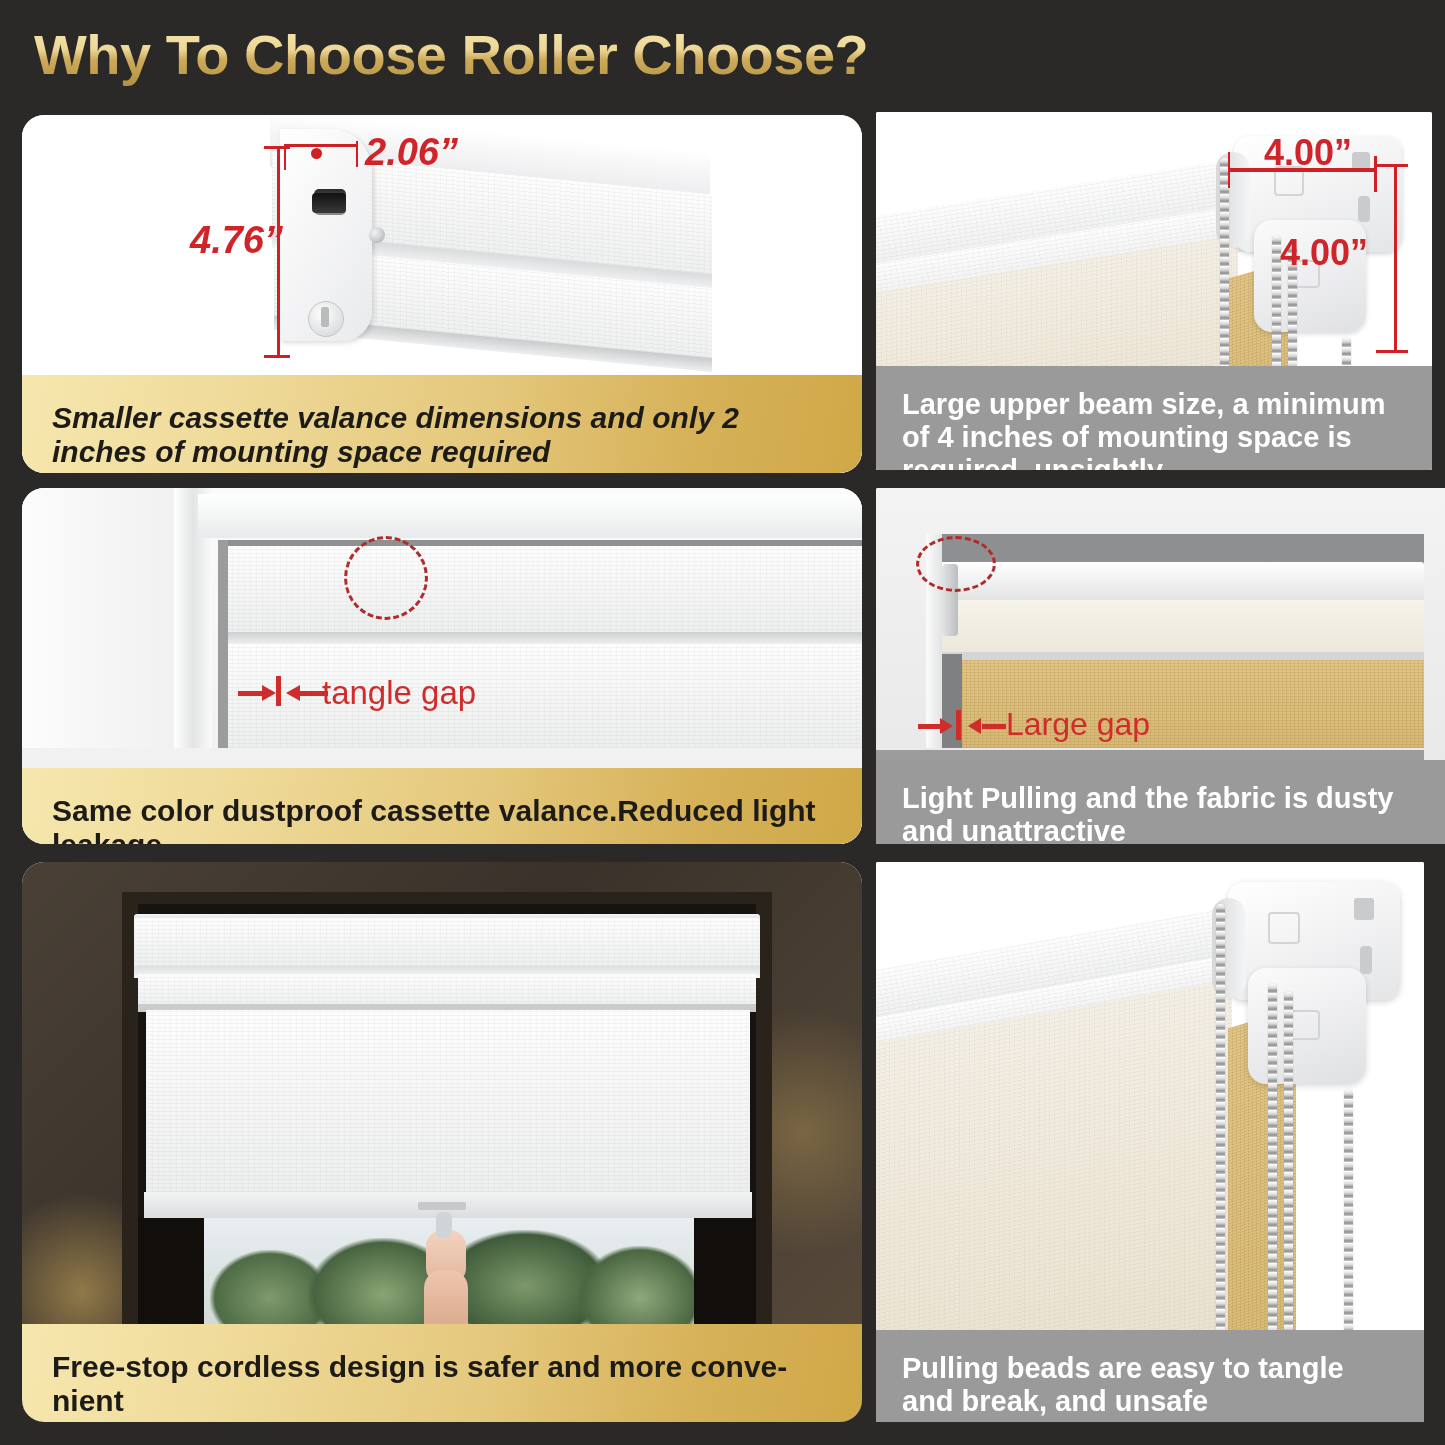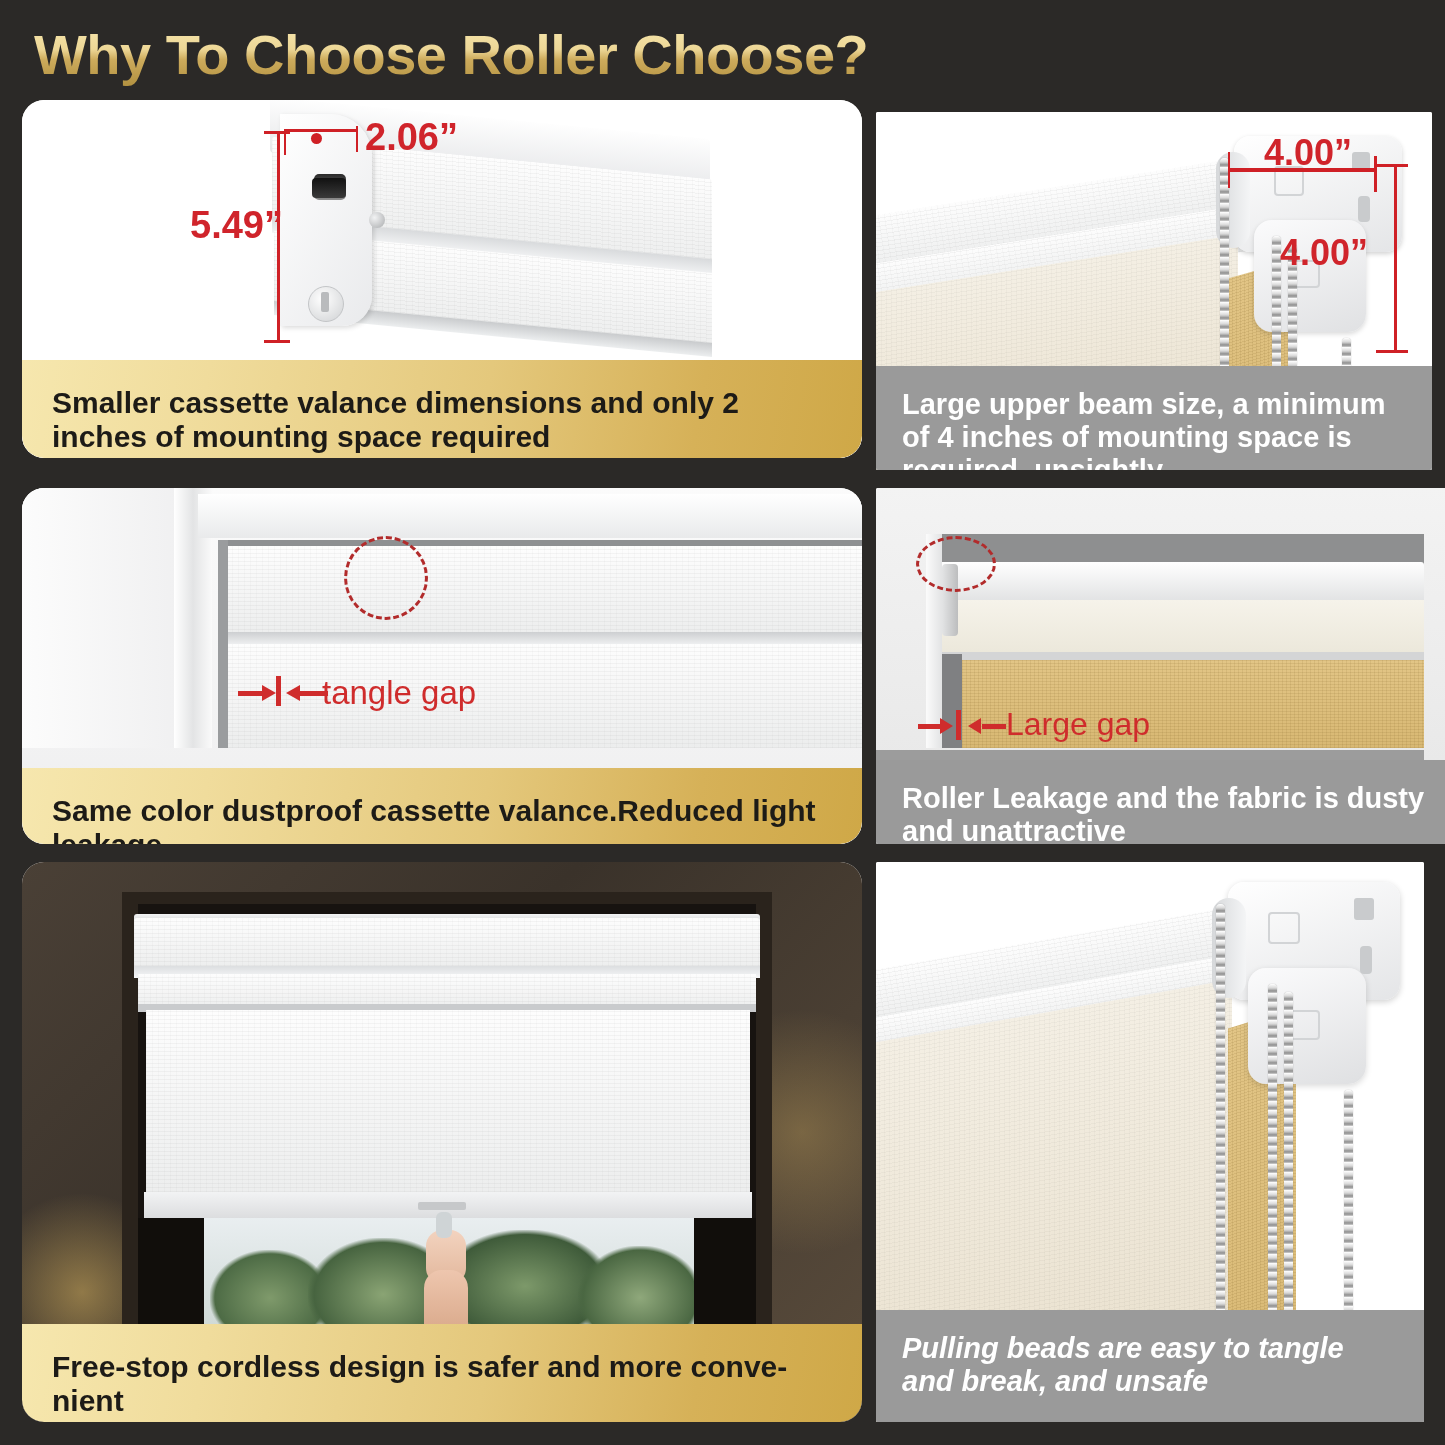--- a/index.html
+++ b/index.html
@@ -91,21 +91,21 @@
     box-shadow:0 0 1px rgba(0,0,0,.4);
   }
 </style>
 </head>
 <body>
 
 <div class="page">
 
   <div class="title">Why To Choose Roller Choose?</div>
 
-  <div class="panel left" style="left:22px;top:100px;width:840px;height:358px;">
+  <div class="panel left" style="left:22px;top:115px;width:840px;height:358px;font-style:italic;">
     <div class="media" style="background:#ffffff;">
 
       <div style="position:absolute;left:248px;top:18px;width:440px;height:56px;transform:skewY(5.5deg);
                   background:linear-gradient(180deg,#fefefe,#e6e7e9);border-radius:4px;"></div>
       <div class="fabricWhite" style="position:absolute;left:250px;top:58px;width:440px;height:92px;transform:skewY(5.5deg);border-radius:3px;"></div>
       <div style="position:absolute;left:250px;top:138px;width:440px;height:16px;transform:skewY(5.5deg);
                   background:linear-gradient(180deg,#d8dadc,#f2f3f4);"></div>
       <div class="fabricWhite" style="position:absolute;left:252px;top:152px;width:438px;height:78px;transform:skewY(5.5deg);"></div>
       <div style="position:absolute;left:252px;top:222px;width:438px;height:14px;transform:skewY(5.5deg);
                   background:linear-gradient(180deg,#c9cbcd,#eceeef);"></div>
@@ -127,21 +127,21 @@
       <div style="position:absolute;left:289px;top:33px;width:11px;height:11px;border-radius:50%;background:#cf2026;"></div>
 
       <div class="dimLine" style="left:262px;top:31px;width:2px;height:24px;"></div>
       <div class="dimLine" style="left:334px;top:26px;width:2px;height:26px;"></div>
       <div class="dimLine" style="left:262px;top:29px;width:74px;height:3px;"></div>
       <div class="dimText" style="left:343px;top:16px;font-size:38px;">2.06”</div>
 
       <div class="dimLine" style="left:255px;top:31px;width:3px;height:212px;"></div>
       <div class="dimLine" style="left:242px;top:31px;width:26px;height:3px;"></div>
       <div class="dimLine" style="left:242px;top:240px;width:26px;height:3px;"></div>
-      <div class="dimText" style="left:168px;top:104px;font-size:38px;">5.49”</div>
+      <div class="dimText" style="left:168px;top:104px;font-size:38px;">4.76”</div>
     </div>
 
     <div class="cap gold" style="height:98px;">
       <p>Smaller cassette valance dimensions and only 2 inches of mounting space required</p>
     </div>
   </div>
 
   <div class="panel right" style="left:876px;top:112px;width:548px;height:358px;padding-left:8px;">
     <div class="media" style="background:#ffffff;">
 
@@ -246,21 +246,21 @@
       <div style="position:absolute;left:42px;top:236px;width:24px;height:5px;background:#cf2c2c;"></div>
       <div style="position:absolute;left:64px;top:230px;width:0;height:0;border-left:13px solid #cf2c2c;border-top:8px solid transparent;border-bottom:8px solid transparent;"></div>
       <div style="position:absolute;left:106px;top:236px;width:24px;height:5px;background:#cf2c2c;"></div>
       <div style="position:absolute;left:92px;top:230px;width:0;height:0;border-right:13px solid #cf2c2c;border-top:8px solid transparent;border-bottom:8px solid transparent;"></div>
       <div style="position:absolute;left:80px;top:222px;width:5px;height:30px;background:#cf2c2c;"></div>
       <div class="gapLabel" style="left:130px;top:218px;font-size:32px;">Large gap</div>
       <div style="position:absolute;left:0;top:262px;width:548px;height:12px;background:#9c9c9c;"></div>
     </div>
 
     <div class="cap gray" style="height:84px;">
-      <p>Roller Leakage and the fabric is dusty and unattractive</p>
+      <p>Light Pulling and the fabric is dusty and unattractive</p>
     </div>
   </div>
 
   <div class="panel left" style="left:22px;top:862px;width:840px;height:560px;">
     <div class="media" style="background:linear-gradient(135deg,#4a4036 0%,#3a322a 40%,#5a4c3c 100%);">
 
       <div style="position:absolute;left:-40px;top:330px;width:200px;height:200px;
                   background:radial-gradient(circle,rgba(214,178,96,.55),rgba(0,0,0,0) 70%);"></div>
       <div style="position:absolute;right:-30px;top:120px;width:180px;height:300px;
                   background:radial-gradient(circle,rgba(205,170,95,.35),rgba(0,0,0,0) 70%);"></div>
@@ -330,18 +330,18 @@
       <div style="position:absolute;left:336px;top:36px;width:34px;height:100px;border-radius:18px;
                   background:linear-gradient(90deg,#d6d8da,#f4f5f6);"></div>
 
       <div class="chain" style="left:340px;top:42px;height:516px;"></div>
       <div class="chain" style="left:392px;top:122px;height:436px;"></div>
       <div class="chain" style="left:408px;top:130px;height:428px;"></div>
       <div class="chain" style="left:468px;top:228px;height:330px;"></div>
       <div style="position:absolute;left:0;top:548px;width:548px;height:12px;background:#9c9c9c;"></div>
     </div>
 
-    <div class="cap gray" style="height:112px;font-style:italic;">
+    <div class="cap gray" style="height:92px;">
       <p>Pulling beads are easy to tangle and break, and unsafe</p>
     </div>
   </div>
 
 </div>
 
 </body></html>

